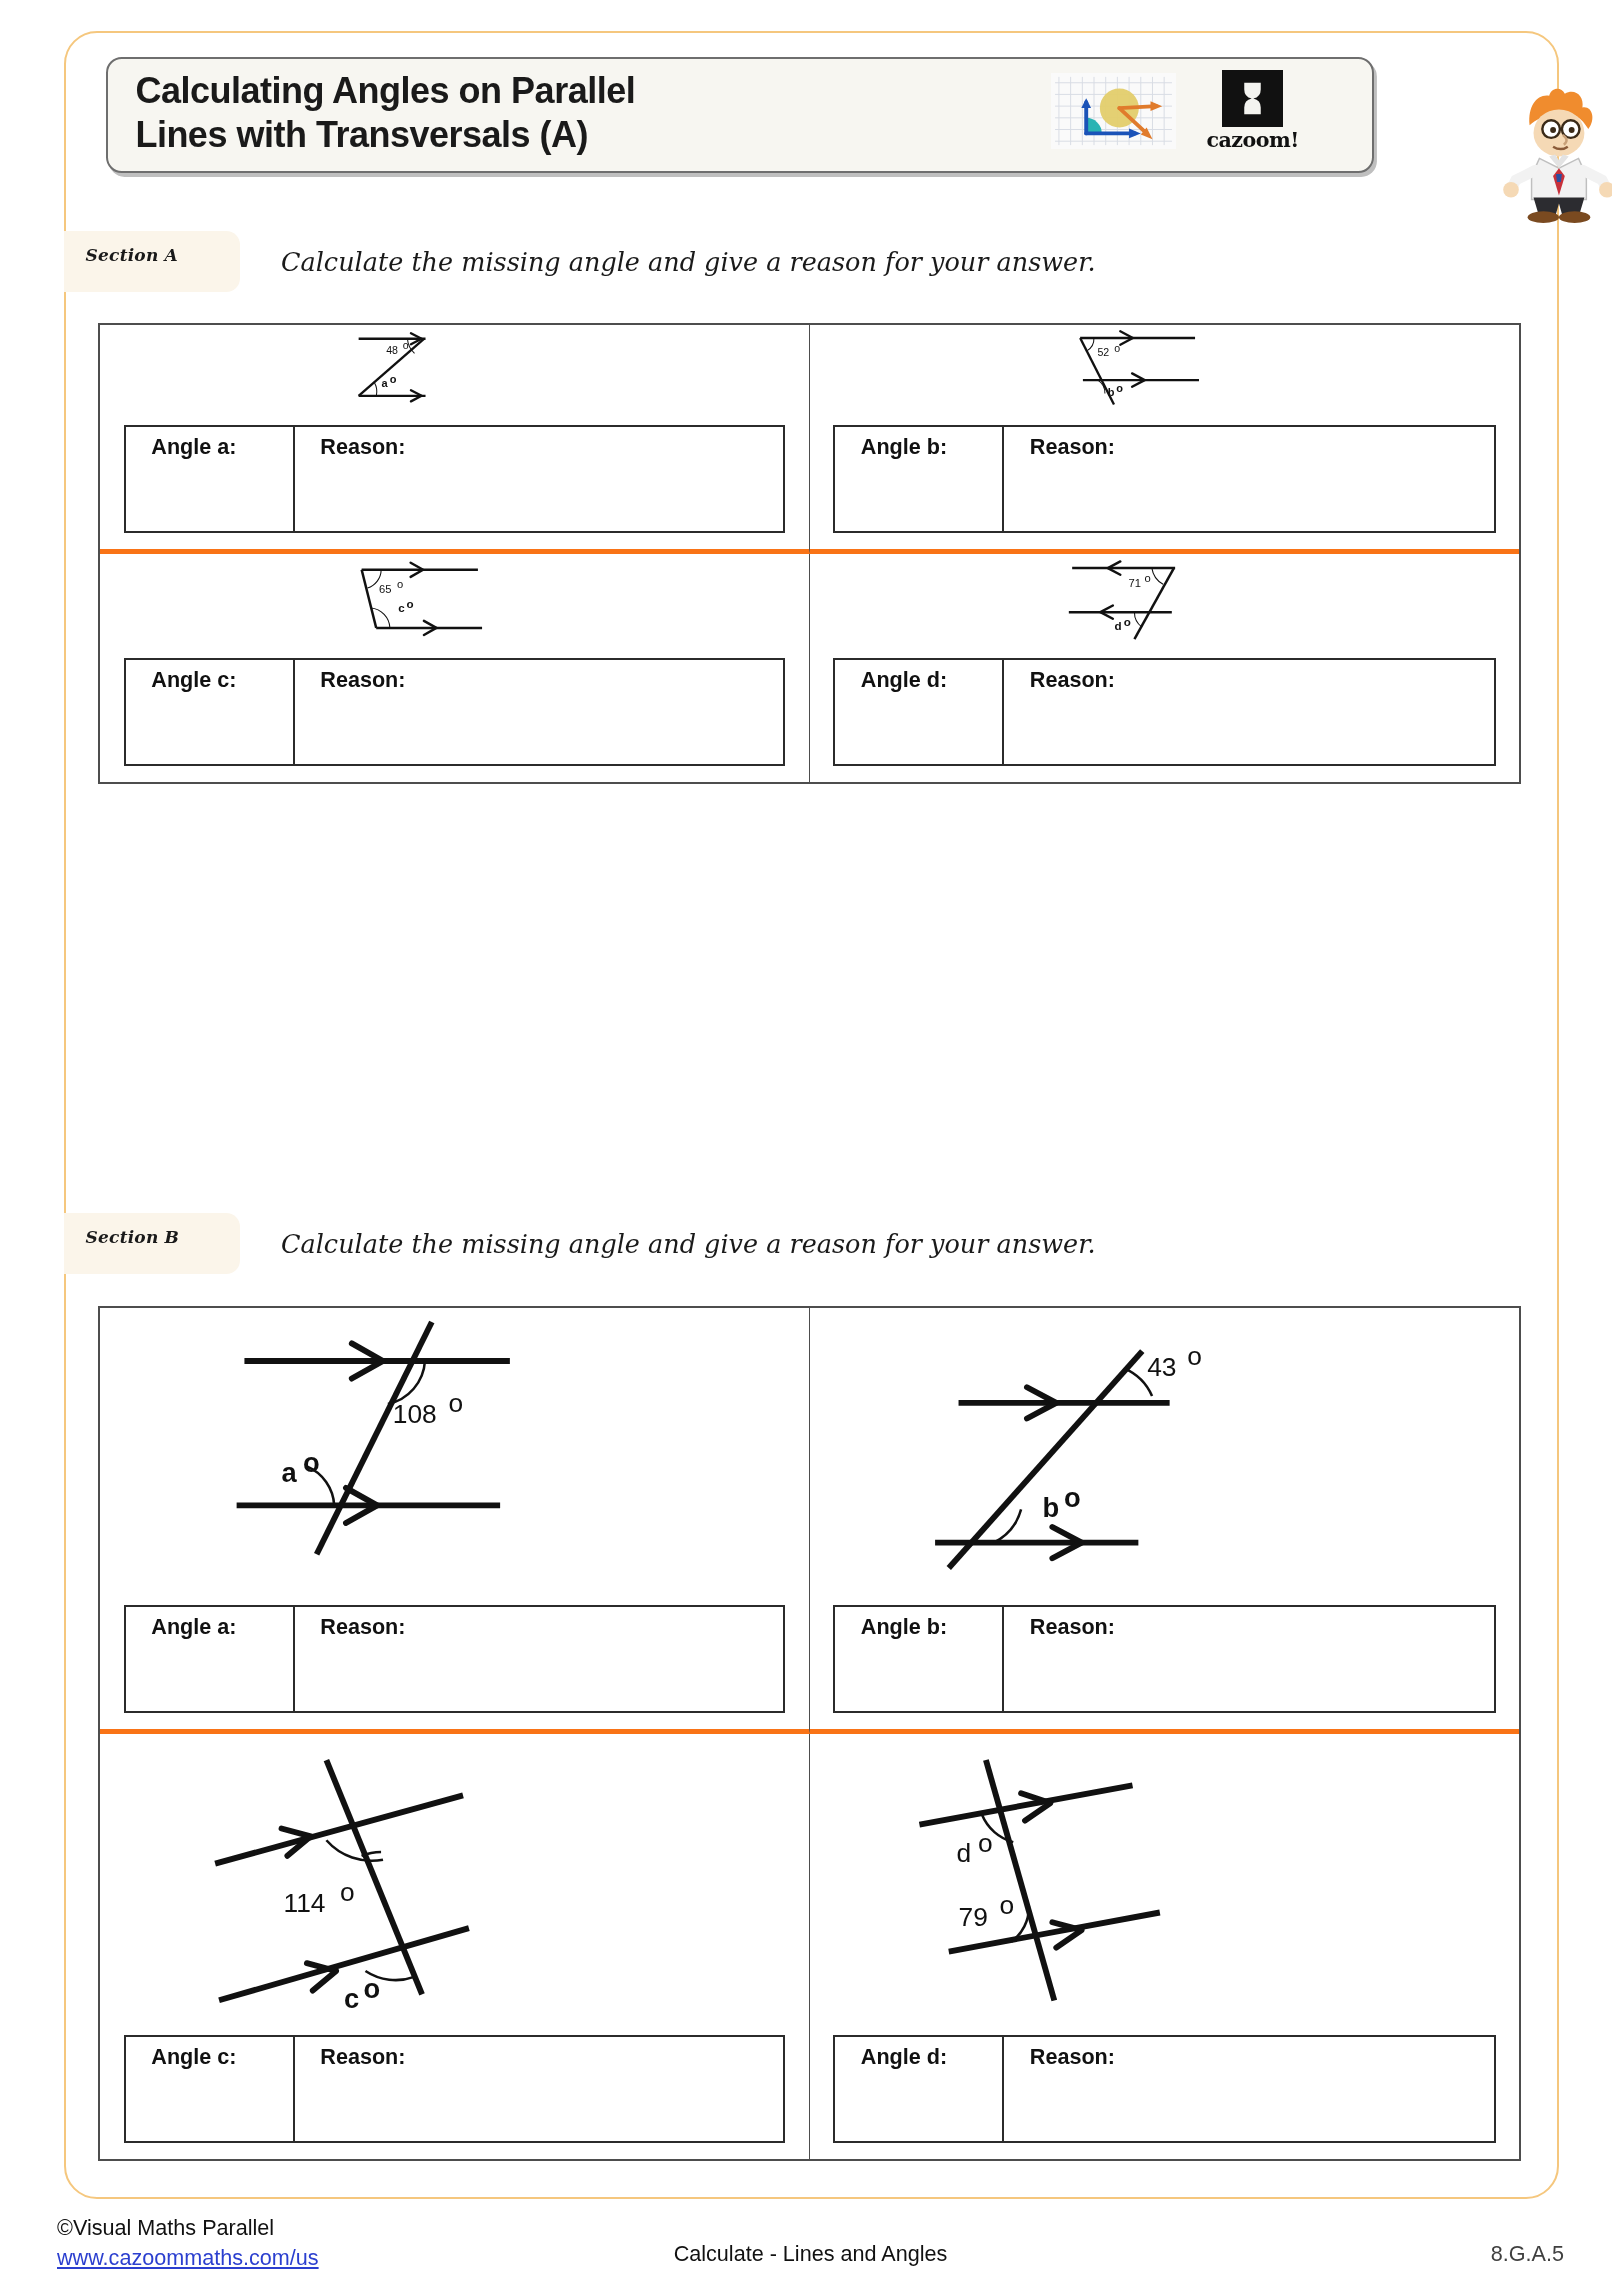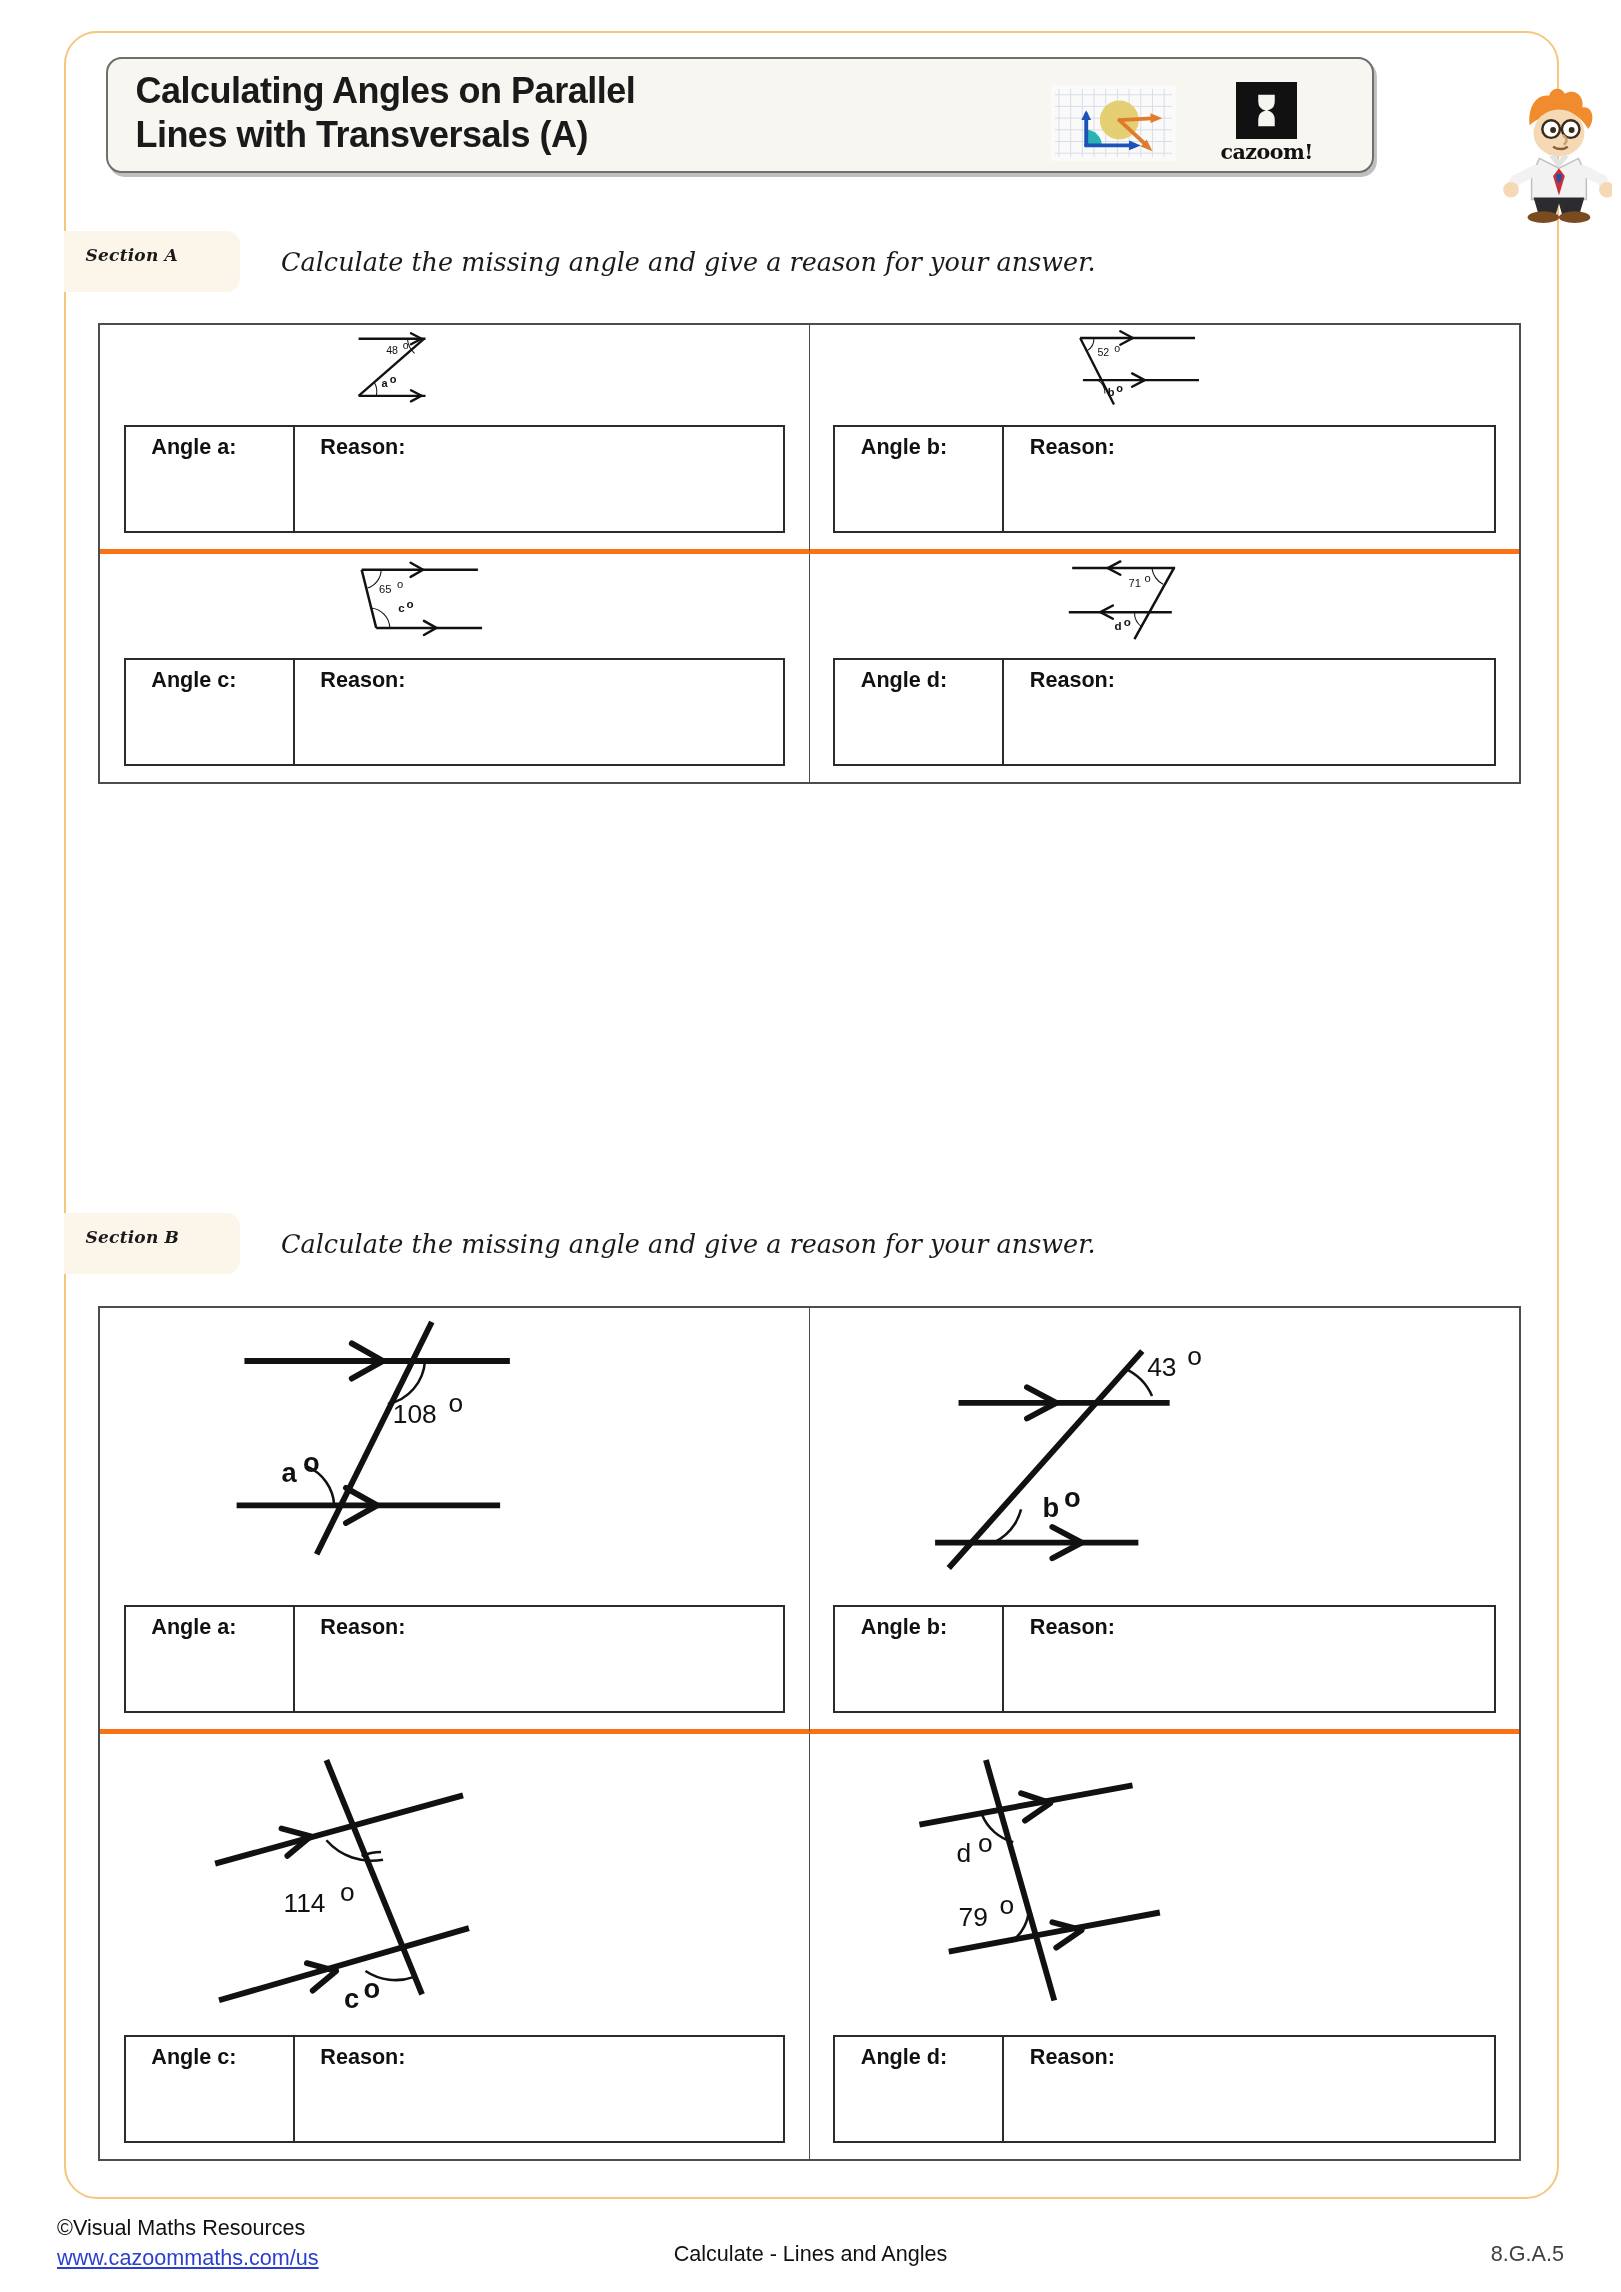--- a/index.html
+++ b/index.html
@@ -44,23 +44,23 @@
     font-weight:bold;
     font-size:36px;
     line-height:44px;
     letter-spacing:-0.5px;
     color:#1A1A1A;
     white-space:pre-line;
   }
 
   
   #logo-group{
-    position:absolute; right:27.4px; top:22px;
+    position:absolute; right:27.4px; top:10px;
     width:294px; height:84px;
-    display:flex; align-items:center; gap:30px;
+    display:flex; align-items:center; gap:16px;
   }
   #logo-grid-img{
     width:125px; height:76px;
     background:#FAFAFA;
     position:relative;
     overflow:hidden;
   }
   #logo-mark{
     width:122px; height:82px;
     display:flex; flex-direction:column; align-items:center;
@@ -509,19 +509,19 @@
       </div>
       <div class="answer-reason">
         <span class="answer-label">Reason:</span>
       </div>
     </div>
   </div>
 </div>
 
 <div id="footer">
   <div id="footer-left">
-    <span>©Visual Maths Resources</span>
+    <span>©Visual Maths Parallel</span>
     <a id="footer-link" href="#">www.cazoommaths.com/us</a>
   </div>
   <div id="footer-center">Calculate - Lines and Angles</div>
   <div id="footer-right">8.G.A.5</div>
 </div>
 
 
 </body></html>

